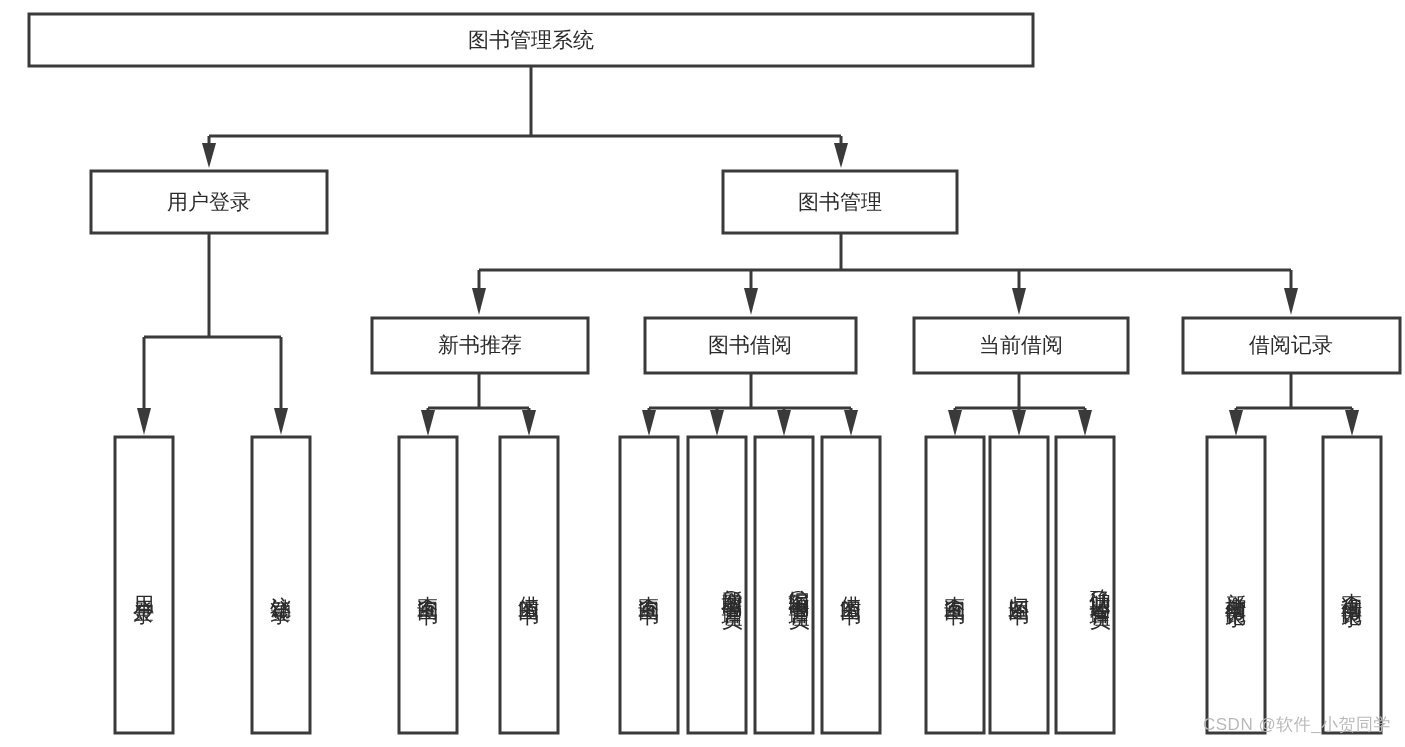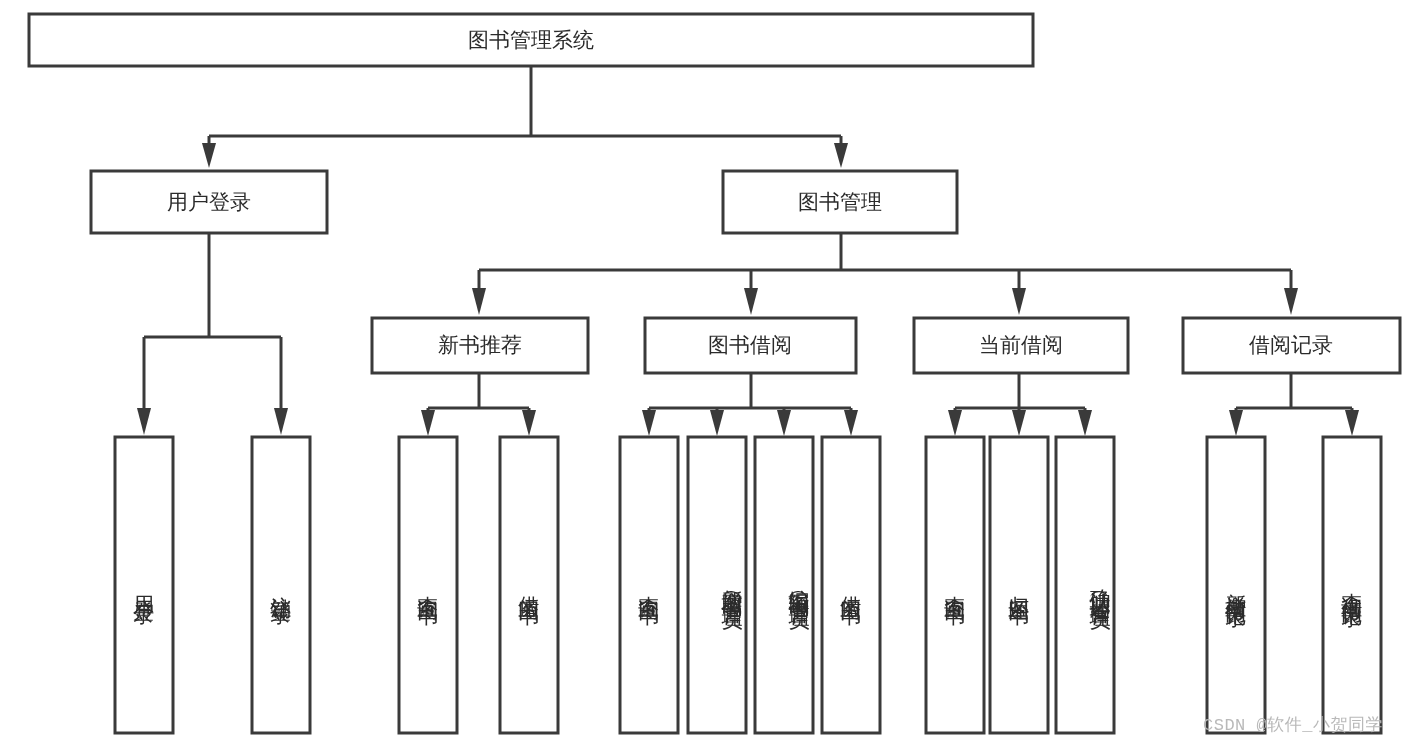--- a/index.html
+++ b/index.html
@@ -57,21 +57,21 @@
     font-size: 21px;
     line-height: 1.32;
     letter-spacing: 3px;
     color: #2b2b2b;
     text-align: center;
     white-space: nowrap;
     pointer-events: none;
   }
   .watermark {
     position: absolute;
-    font-family: Liberation Mono, monospace;
+    font-family: Liberation Sans, sans-serif;
     font-size: 17px;
     color: #b9b9b9;
     white-space: nowrap;
     letter-spacing: 0.5px;
   }
 </style>
 </head>
 <body>
 
 <div id="diagram-root">

